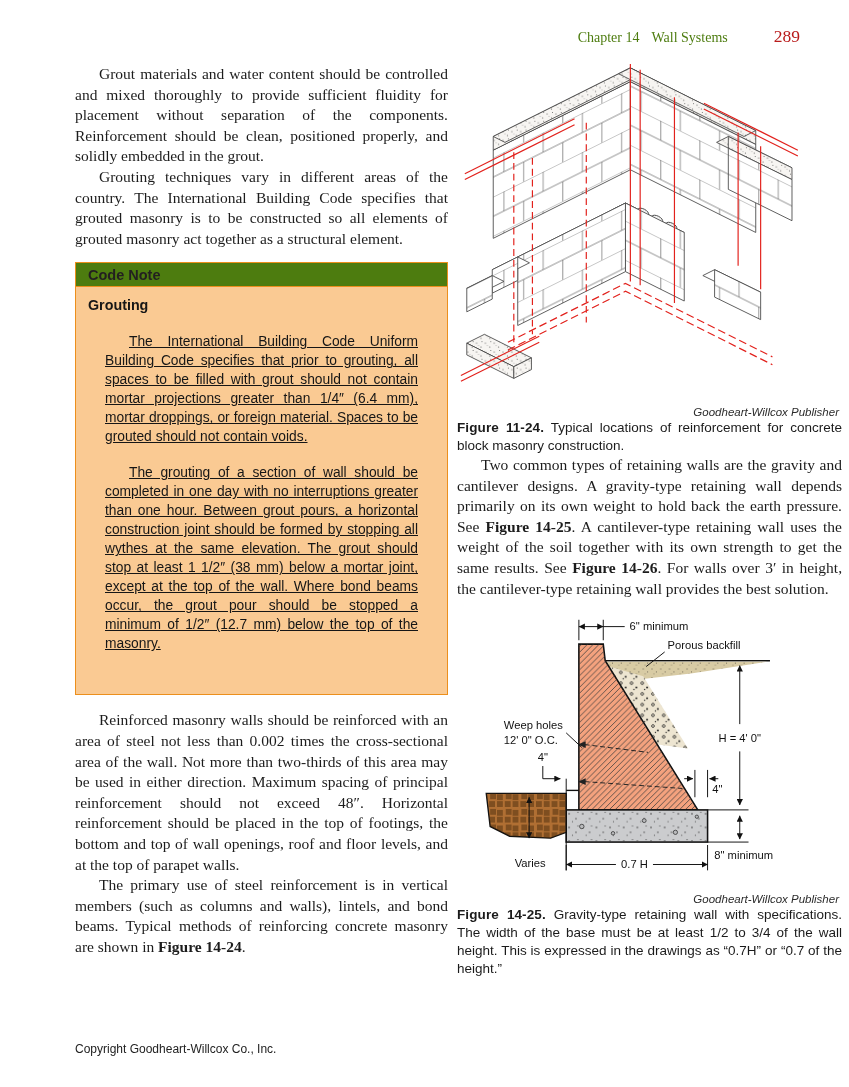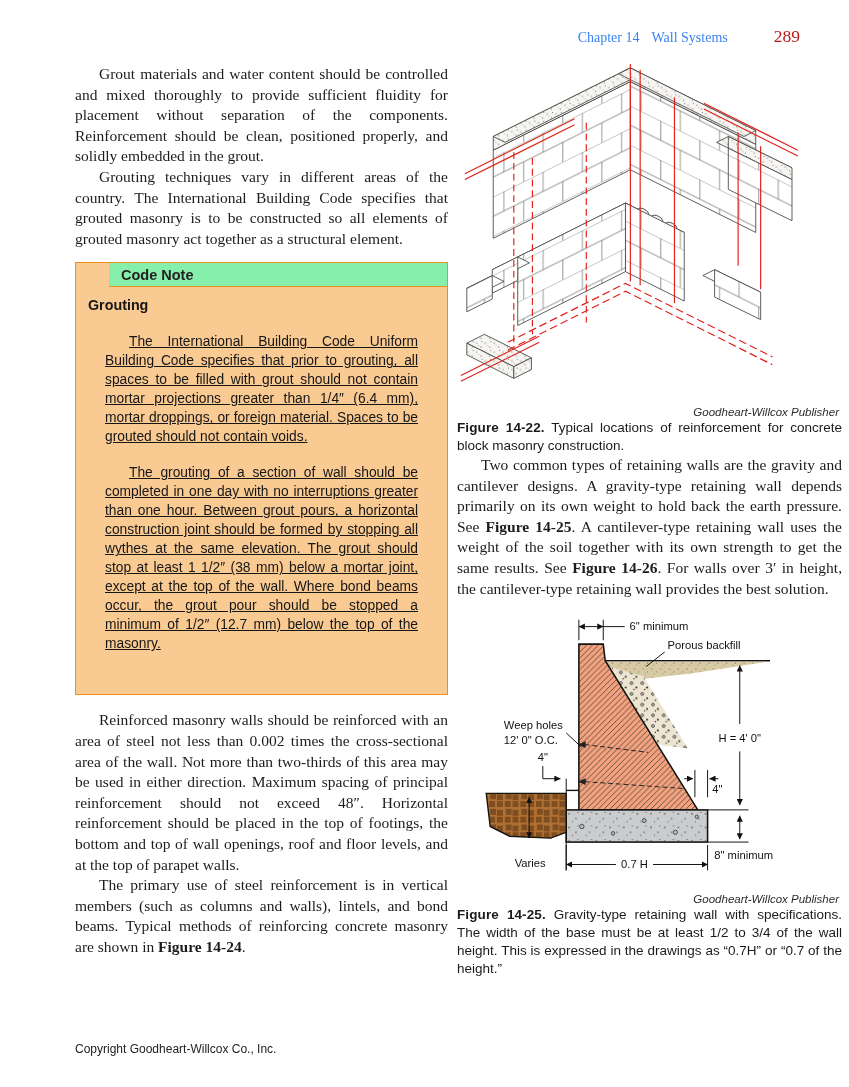--- a/index.html
+++ b/index.html
@@ -1,27 +1,27 @@
 <!DOCTYPE html>
 <html><head>
 <meta charset="utf-8">
 <style>
   html,body{margin:0;padding:0;background:#e9e9e9;}
   .page{position:relative;width:849px;height:1087px;background:#ffffff;overflow:hidden;
         font-family:"Liberation Serif", serif;color:#1c1c1c;}
   .running-head{position:absolute;top:26px;left:0;width:800px;text-align:right;}
-  .rh-chapter,.rh-section{font:14px "Liberation Serif", serif;color:#3b82f6;}
+  .rh-chapter,.rh-section{font:14px "Liberation Serif", serif;color:#4d7c0f;}
   .rh-section{margin-left:12px;text-align:right;}
   .rh-page{font:17.5px "Liberation Serif", serif;color:#b91c1c;margin-left:46px;}
   .col-left{position:absolute;left:75px;top:64px;width:373px;}
   .col-right{position:absolute;left:457px;top:58px;width:385px;}
   p.body{font-size:15.5px;line-height:20.6px;text-align:justify;text-indent:24px;margin:0;}
   .codenote{margin:13px 0 15px 0;border:1.5px solid #ec8f1c;background:#FACA93;}
-  .codenote-header{background:#86efac;padding:4px 12px 3px 12px;border-bottom:1.5px solid #ec8f1c;
-        font:bold 14.5px "Liberation Sans", sans-serif;color:#231f20;margin-left:33px;}
+  .codenote-header{background:#4d7c0f;padding:4px 12px 3px 12px;border-bottom:1.5px solid #ec8f1c;
+        font:bold 14.5px "Liberation Sans", sans-serif;color:#231f20;}
   .codenote-body{padding:7px 12px 24px 12px;font-family:"Liberation Sans", sans-serif;
         font-size:13.8px;line-height:19px;color:#161616;}
   .codenote-body .cn-heading{font-weight:bold;font-size:14.3px;margin:2px 0 4px 0;}
   .codenote-body p{margin:17px;text-align:justify;text-indent:24px;text-decoration:underline;}
   h2.section-heading{font:bold 23px "Liberation Sans", sans-serif;color:#1474BD;
         margin:20px 0 16px 0;letter-spacing:0.2px;}
   .credit{font:italic 11.5px "Liberation Sans", sans-serif;color:#2b2b2b;text-align:right;
         margin:3px 3px 1px 0;}
   .caption{font-family:"Liberation Sans", sans-serif;font-size:13.5px;line-height:18px;
         text-align:justify;color:#1b1b1b;margin:0;}
@@ -142,21 +142,21 @@
         <path d="M252,46 L348,94"></path>
         <path d="M252,52 L348,100"></path>
         <path d="M52,290 L172,230 L322,305" stroke-dasharray="8 4"></path>
         <path d="M52,298 L172,238 L322,313" stroke-dasharray="8 4"></path>
         <path d="M4,324 L84,284"></path>
         <path d="M4,330 L84,290"></path>
       </g>
     </svg>
 
     <div class="credit">Goodheart-Willcox Publisher</div>
-    <p class="caption"><strong>Figure 14-22.</strong><span> Typical locations of reinforcement for concrete block masonry construction.</span></p>
+    <p class="caption"><strong>Figure 11-24.</strong><span> Typical locations of reinforcement for concrete block masonry construction.</span></p>
 
     <p class="body para-after-fig"><span>Two common types of retaining walls are the gravity and cantilever designs. A gravity-type retaining wall depends primarily on its own weight to hold back the earth pressure. See </span><strong>Figure 14-25</strong><span>. A cantilever-type retaining wall uses the weight of the soil together with its own strength to get the same results. See </span><strong>Figure 14-26</strong><span>. For walls over 3′ in height, the cantilever-type retaining wall provides the best solution.</span></p>
 
     <svg class="fig2" width="390" height="285" viewBox="0 0 400 292" xmlns="http://www.w3.org/2000/svg">
       <defs>
         <pattern id="hatch45" width="6" height="6" patternUnits="userSpaceOnUse">
           <path d="M0,6 L6,0 M-1,1 L1,-1 M5,7 L7,5" stroke="#3c3c3c" stroke-width="0.8" fill="none"></path>
         </pattern>
         <pattern id="gravelDots" width="11" height="11" patternUnits="userSpaceOnUse">
           <circle cx="3" cy="3" r="1.4" fill="none" stroke="#222" stroke-width="0.8"></circle>

